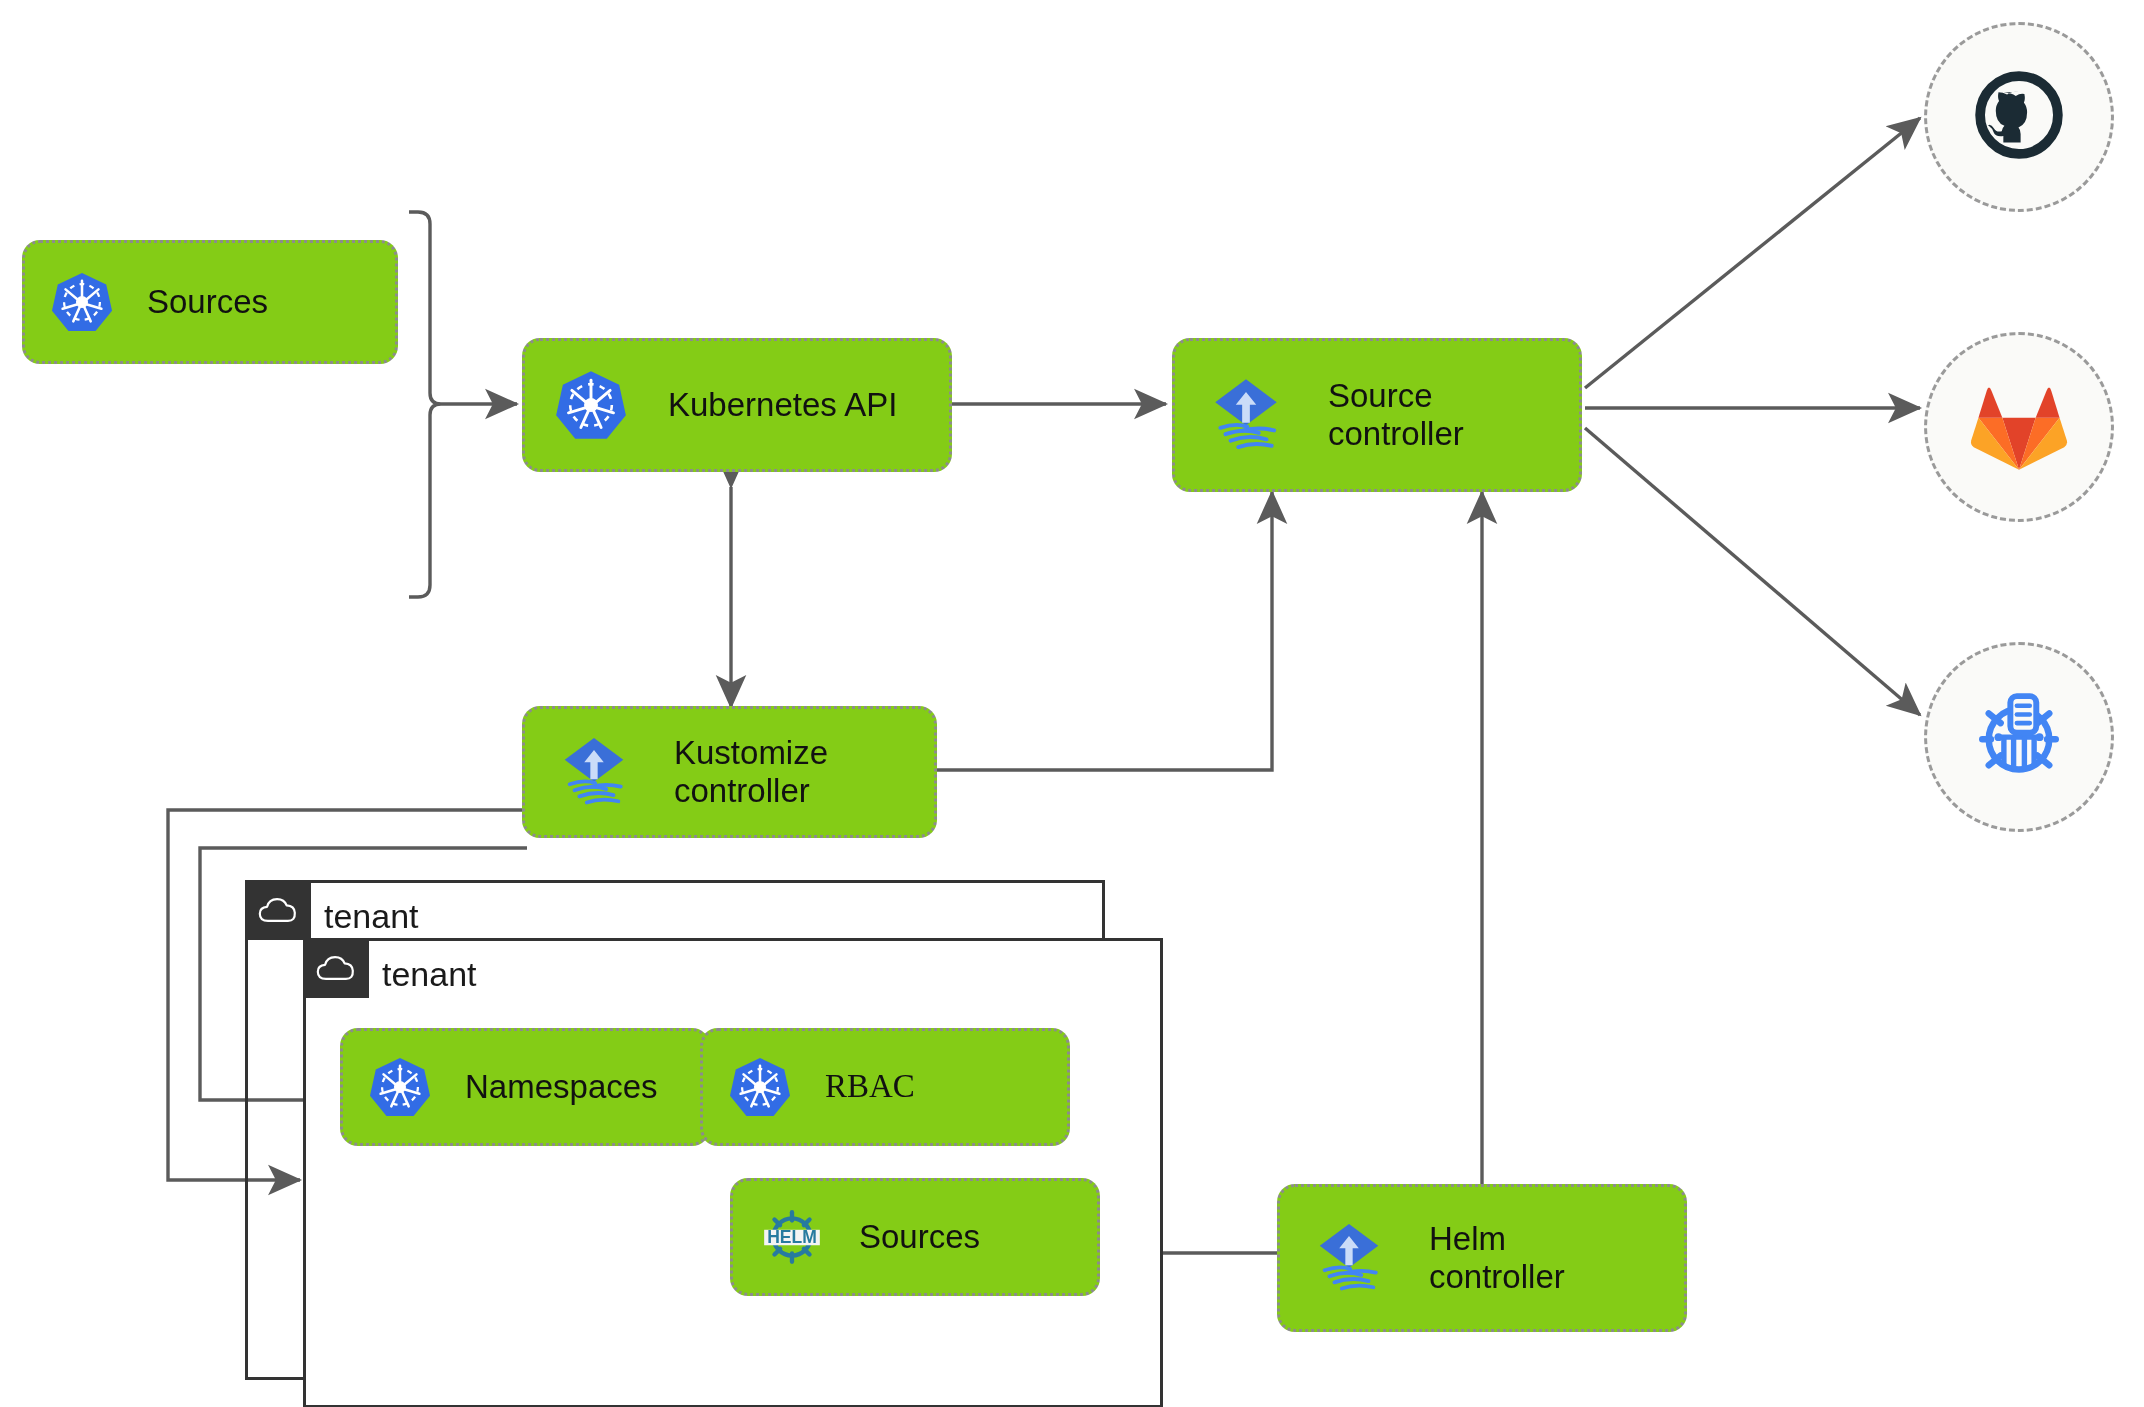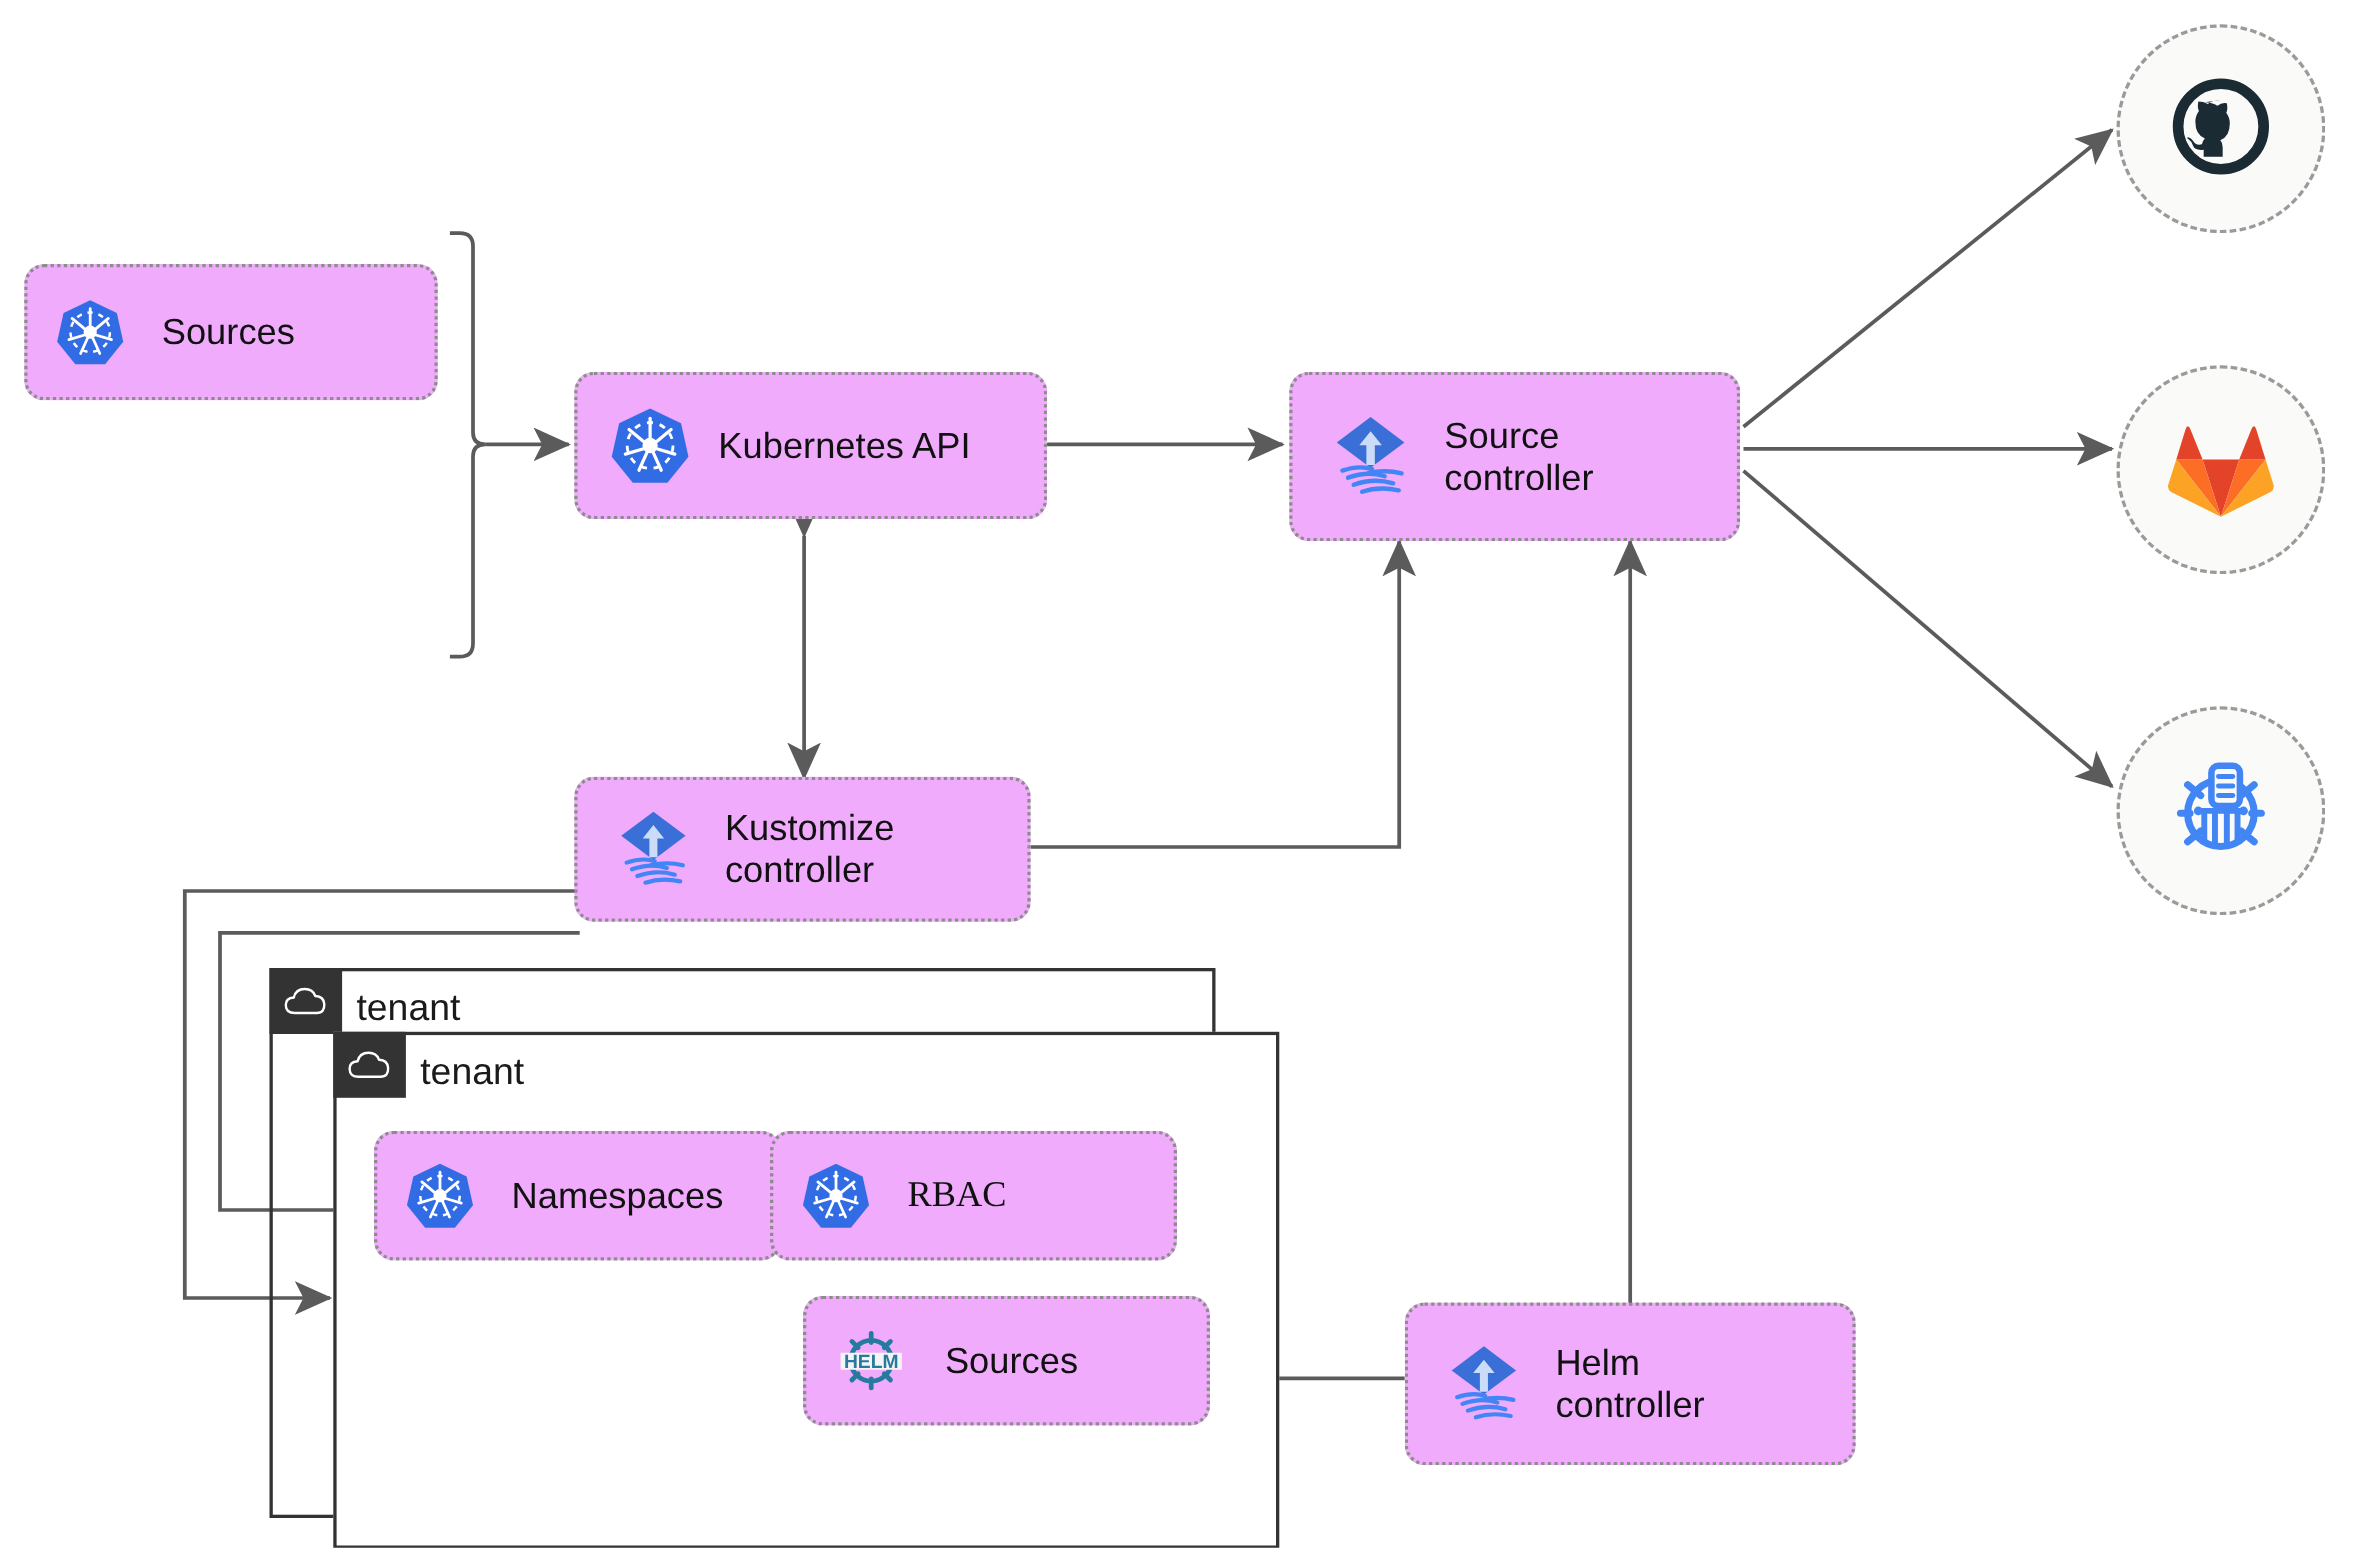--- a/index.html
+++ b/index.html
@@ -2,32 +2,32 @@
 <html><head>
 <meta charset="utf-8">
 <style>
   html,body{margin:0;padding:0;background:#ffffff;}
   body{width:2144px;height:1407px;position:relative;overflow:hidden;
        font-family:"Liberation Sans","DejaVu Sans",sans-serif;color:#1a1a1a;}
   #stage{position:absolute;left:0;top:0;width:2144px;height:1407px;}
   svg.edges{position:absolute;left:0;top:0;width:2144px;height:1407px;pointer-events:none;}
 
   
-  .node{position:absolute;background:#f0abfc;border:3px dotted #8c8c8c;border-radius:18px;
+  .node{position:absolute;background:#84cc16;border:3px dotted #8c8c8c;border-radius:18px;
         display:flex;align-items:center;box-sizing:border-box;}
   .node .lbl{font-size:33px;line-height:1.15;color:#111;white-space:pre-line;}
   .node .ico{flex:0 0 auto;display:flex;align-items:center;justify-content:center;}
 
   
   .chip{padding:0 0 0 26px;}
   .chip .lbl{margin-left:34px;}
 
   
   .ctrl{padding:0 0 0 30px;}
-  .ctrl .lbl{margin-left:26px;text-align:left;}
+  .ctrl .lbl{margin-left:41px;text-align:left;}
 
   
   .tenant{position:absolute;border:3px solid #333333;background:transparent;box-sizing:border-box;}
   .tenant-tab{position:absolute;left:-3px;top:-3px;width:66px;height:60px;background:#333333;
               display:flex;align-items:center;justify-content:center;}
   .tenant-name{position:absolute;left:76px;top:14px;font-size:34px;color:#1a1a1a;}
 
   
   .circ{position:absolute;border:3px dashed #9a9a9a;border-radius:50%;background:#fafaf8;
         display:flex;align-items:center;justify-content:center;box-sizing:border-box;}

